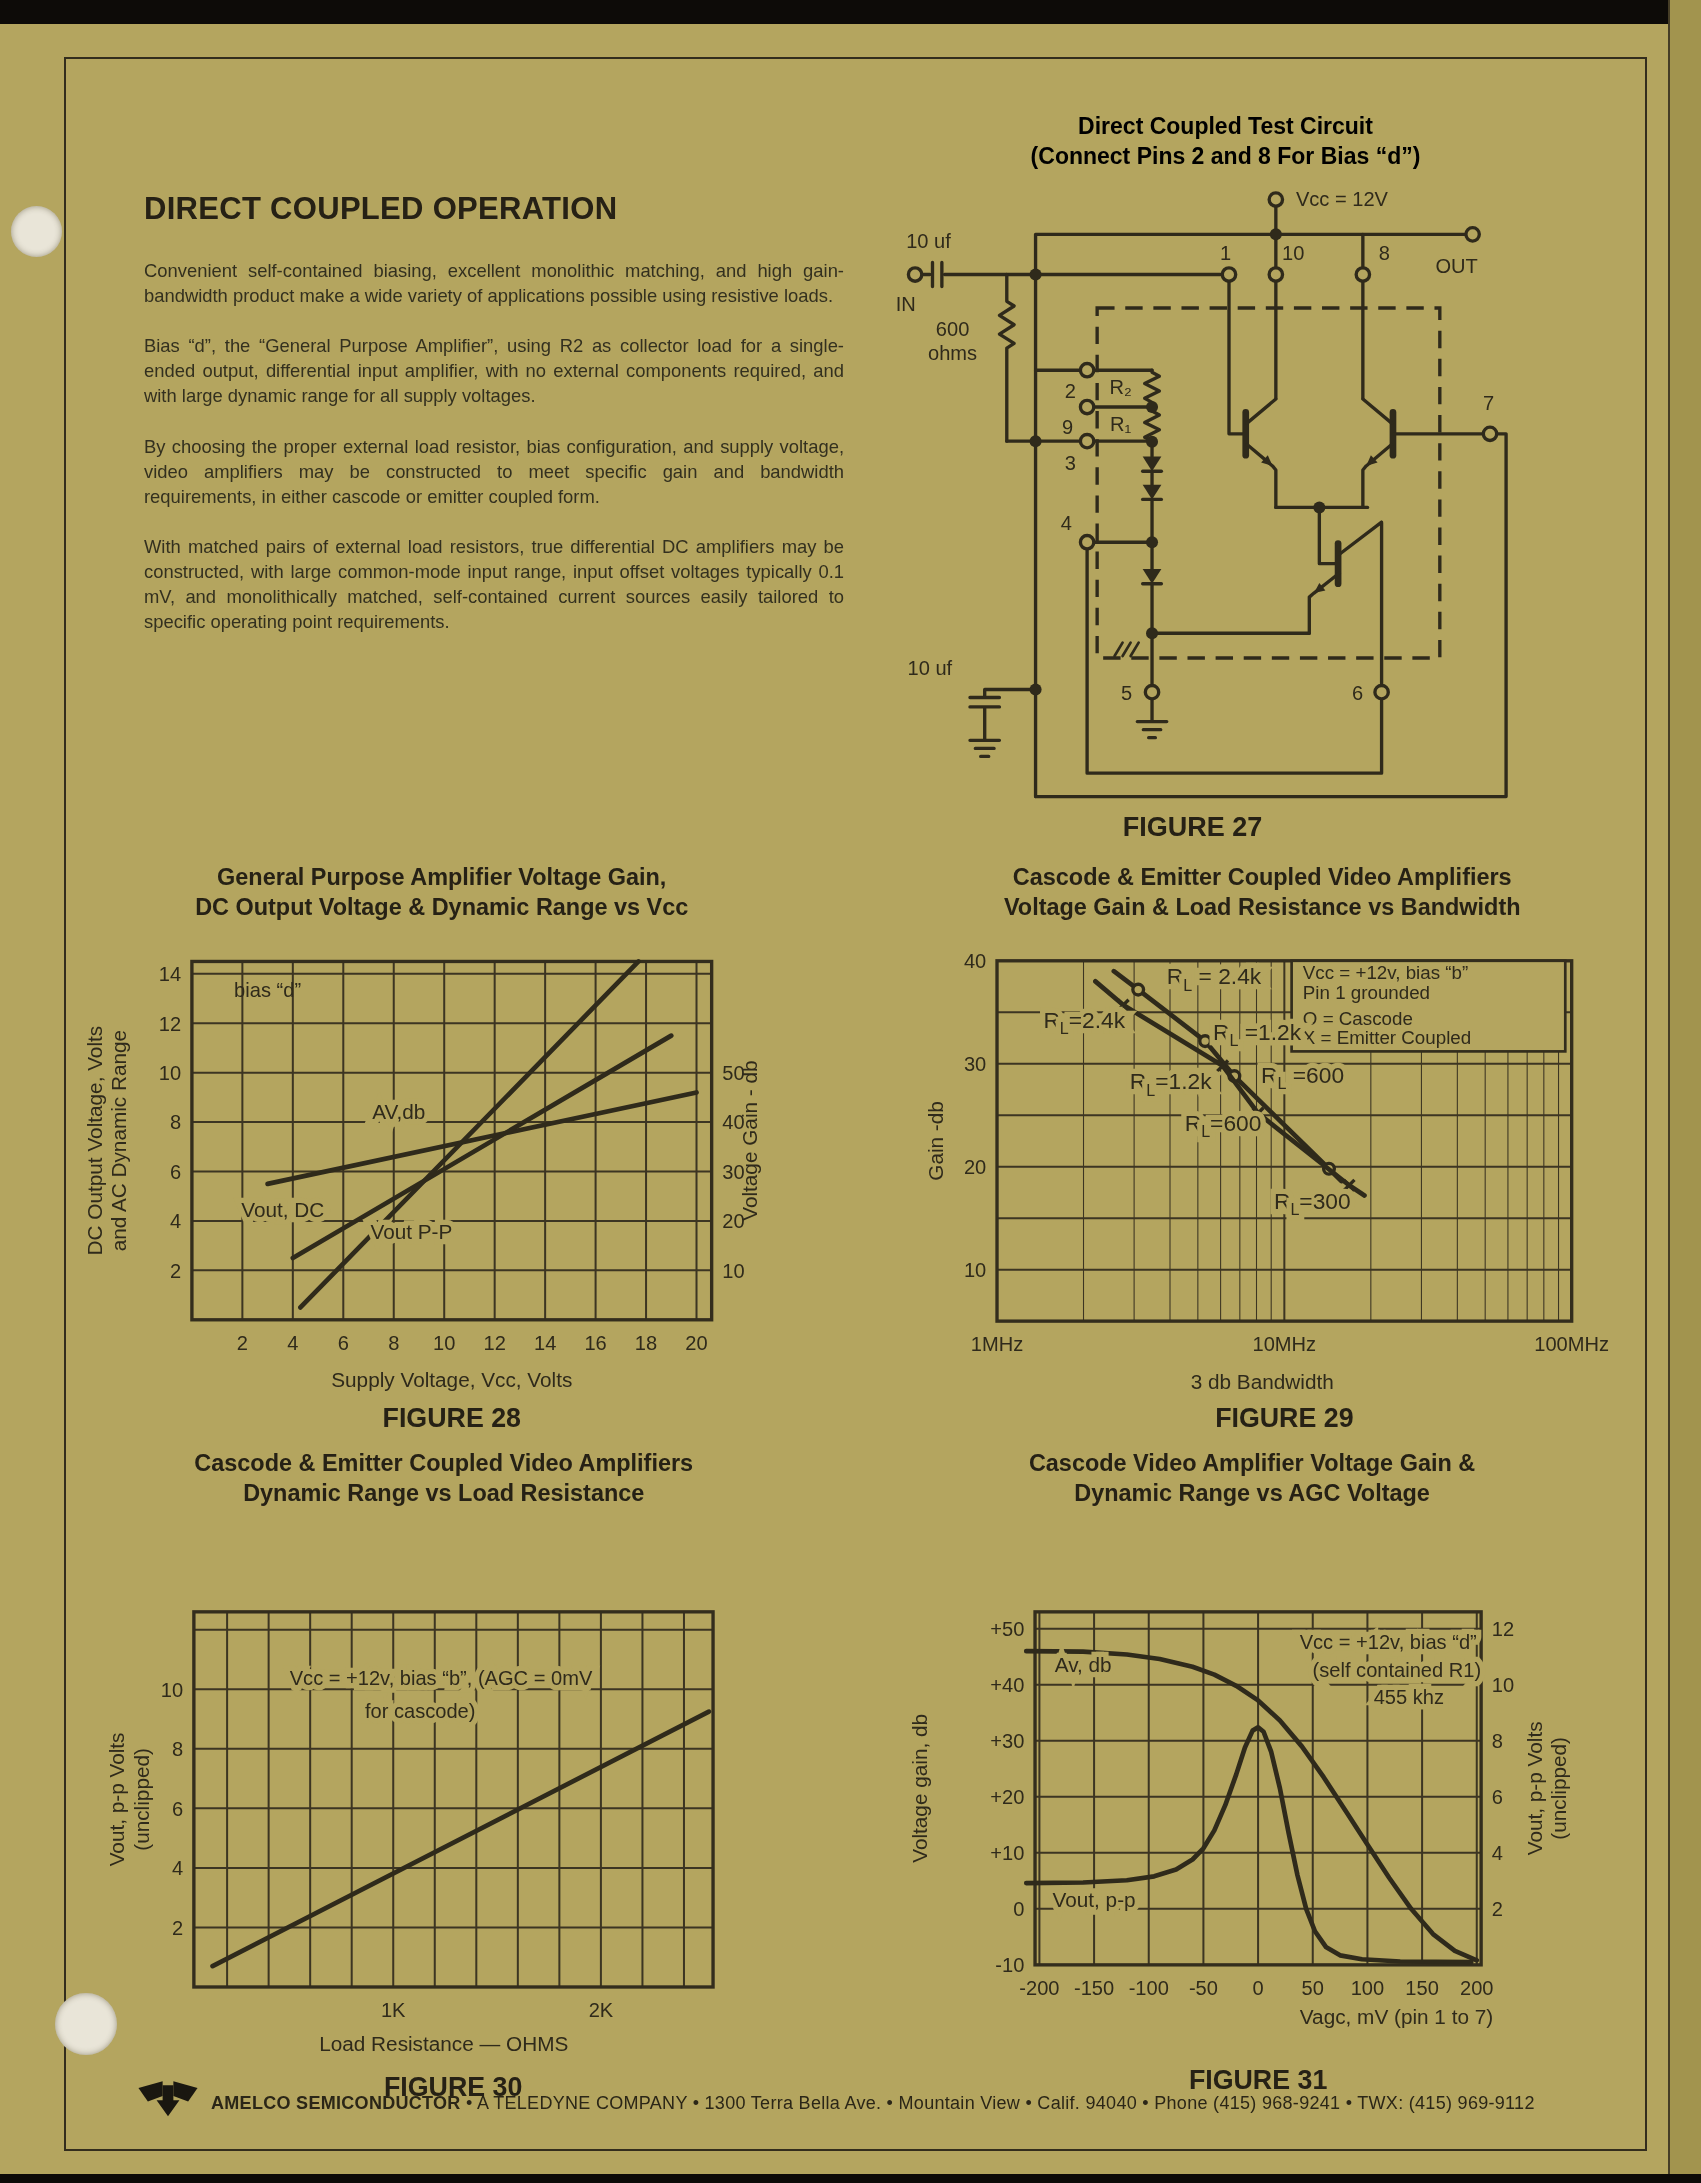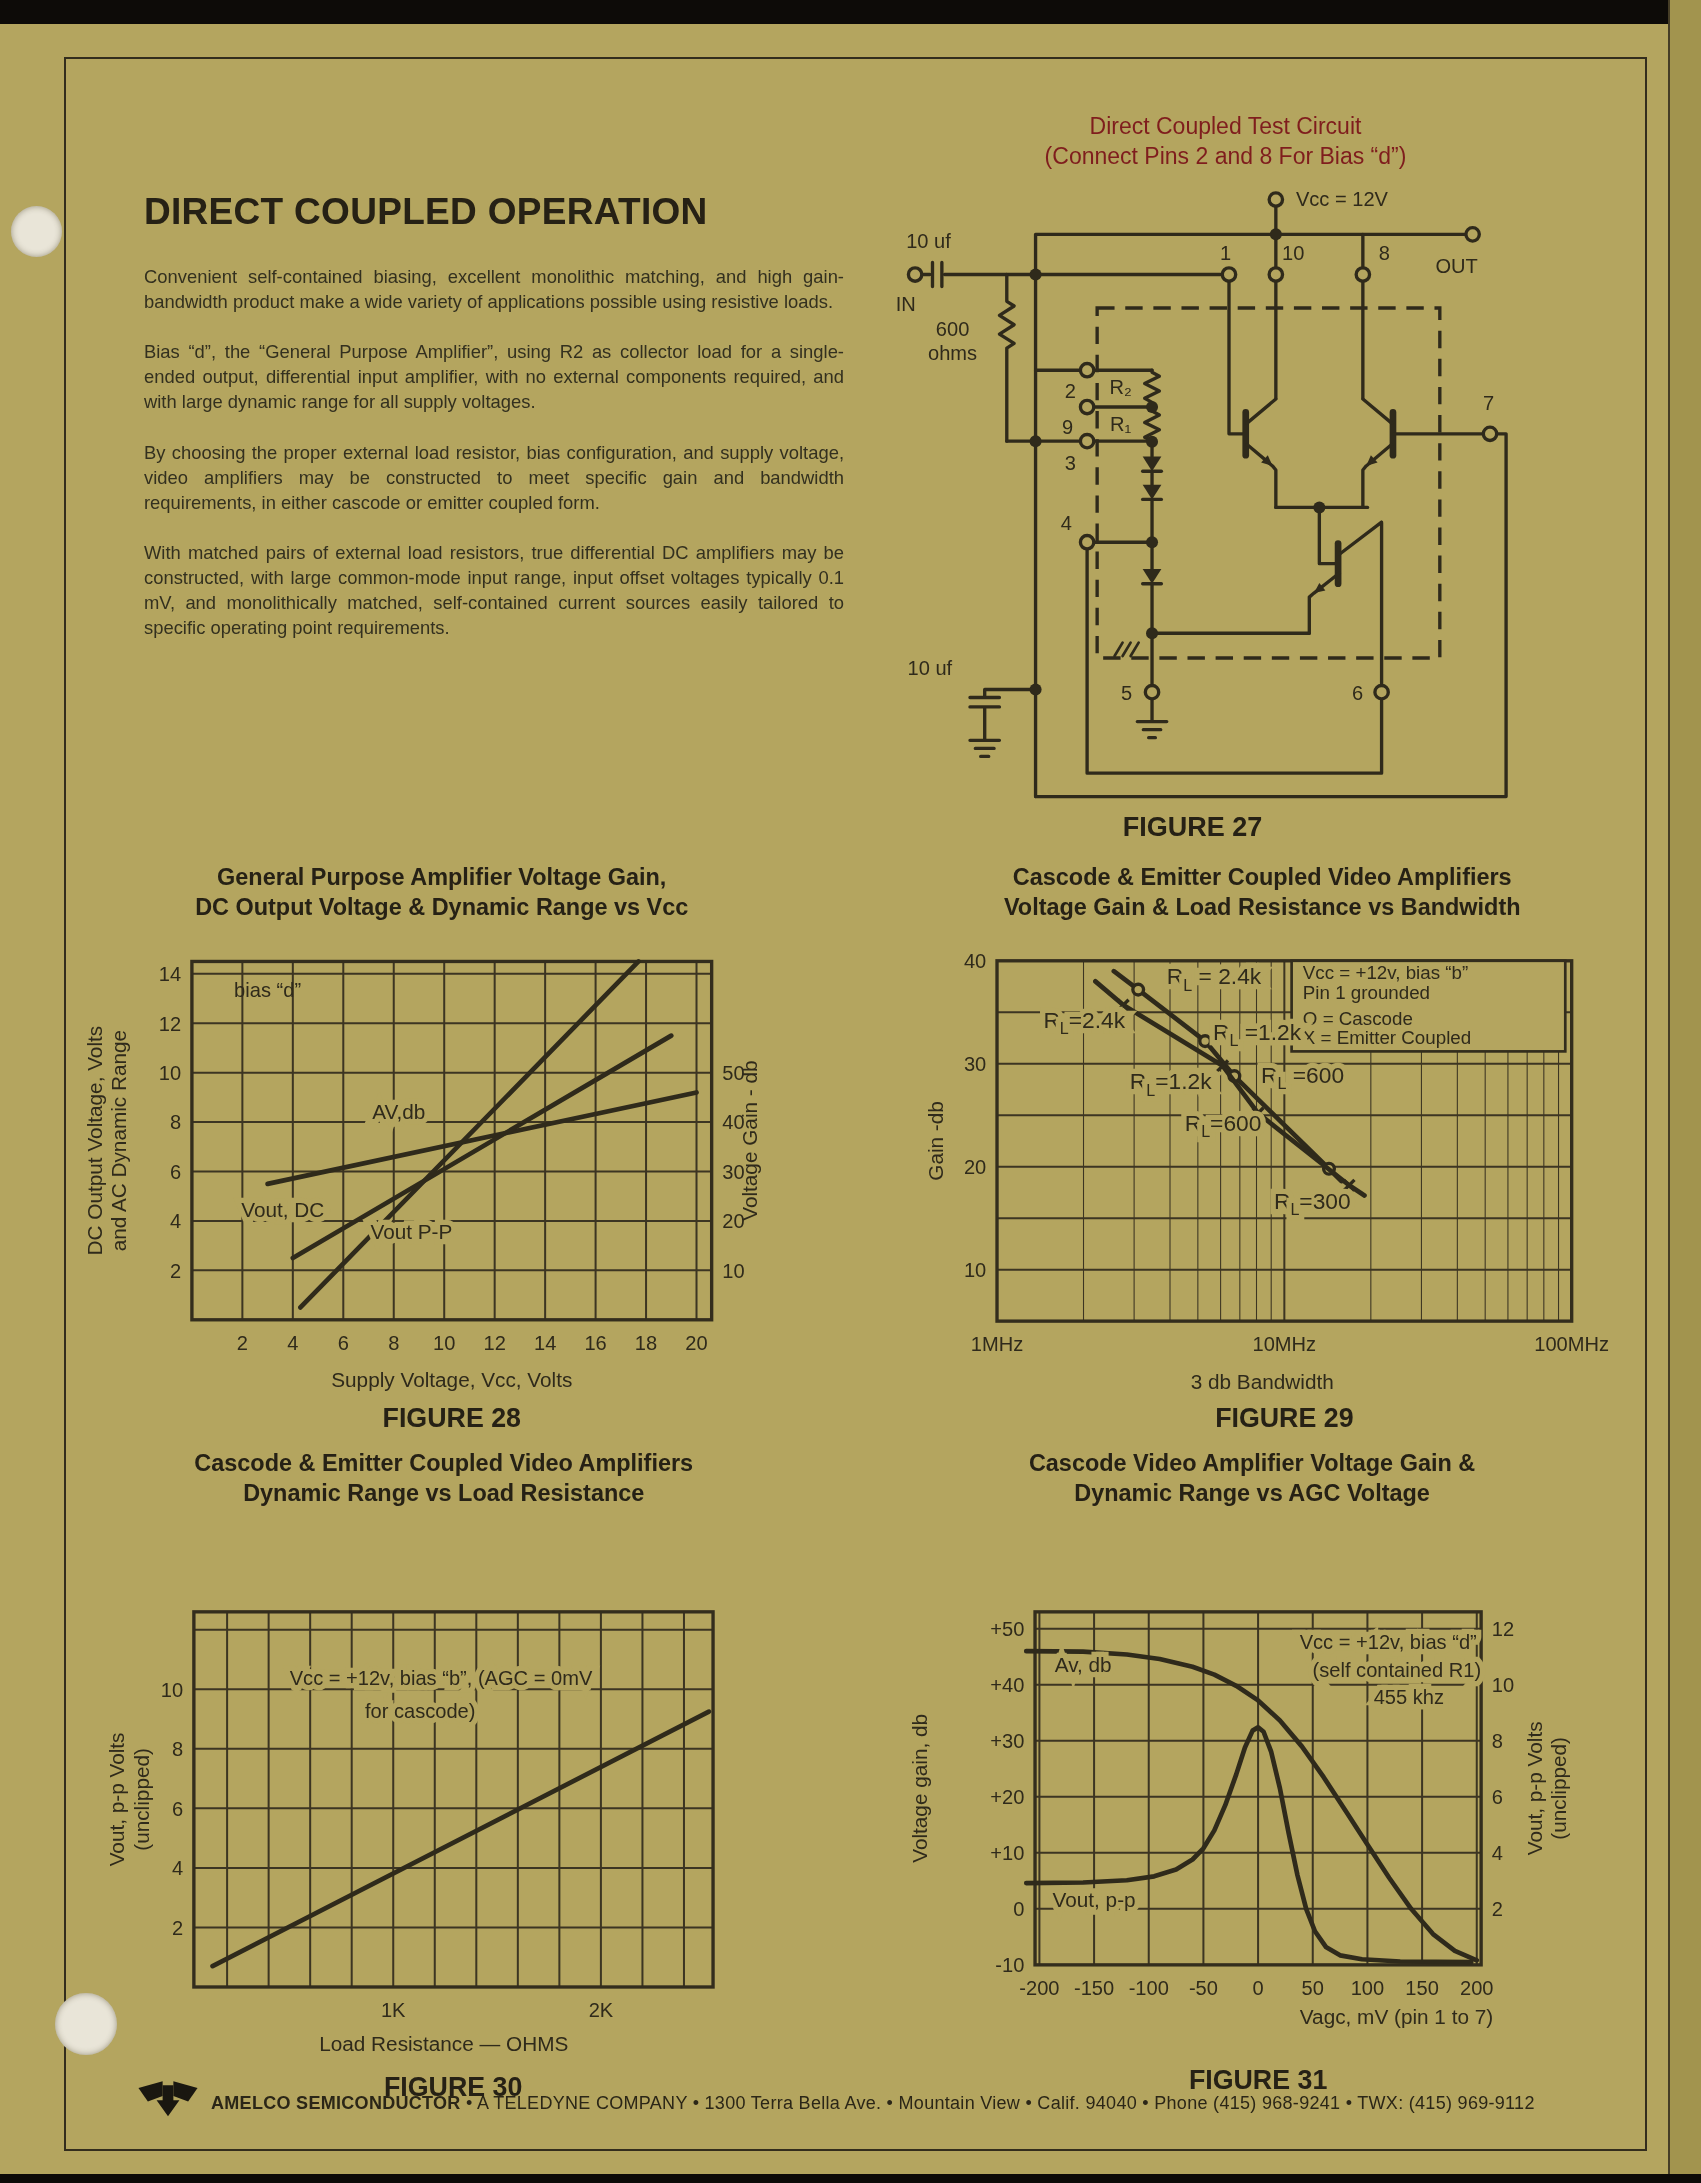--- a/index.html
+++ b/index.html
@@ -6,23 +6,23 @@
   .page{position:relative;width:1701px;height:2183px;background:#b4a55f;overflow:hidden;
         font-family:"Liberation Sans",sans-serif;color:#2f2a1b;}
   .topband{position:absolute;left:0;top:0;width:1701px;height:24px;background:#0d0b08;}
   .botband{position:absolute;left:0;top:2174px;width:1701px;height:9.4px;background:#0d0b08;}
   .edge-shadow{position:absolute;top:0;left:1668px;width:33px;height:2183px;background:#a2944e;border-left:2.7px solid #453d26;}
   .frame{position:absolute;left:64px;top:57px;width:1579px;height:2090px;border:2.7px solid #332d1d;}
   .hole{position:absolute;border-radius:50%;background:#e9e5d8;box-shadow:inset 0 0 6.7px rgba(60,50,20,.45);}
   .hole.top{left:11.4px;top:206px;width:51px;height:51px;}
   .hole.bot{left:55px;top:1993px;width:62px;height:62px;}
   .intro{position:absolute;left:144px;top:191px;width:700px;}
-  .intro h1{margin:0 0 31px 0;font-size:37px;font-weight:bold;letter-spacing:0.3px;color:#262115;}
+  .intro h1{margin:0 0 31px 0;font-size:31px;font-weight:bold;letter-spacing:0.3px;color:#262115;}
   .intro p{margin:0 0 25.4px 0;font-size:18.4px;line-height:25px;text-align:justify;color:#33301f;}
-  .figtitle{position:absolute;text-align:center;font-size:23px;line-height:30px;font-weight:normal;color:#7f1d1d;}
+  .figtitle{position:absolute;text-align:center;font-size:23px;line-height:30px;font-weight:bold;color:#000000;}
   .caption{position:absolute;text-align:center;font-size:27px;font-weight:bold;color:#262115;margin-top:20px;}
   svg{position:absolute;overflow:visible;}
   svg text{font-family:"Liberation Sans",sans-serif;fill:#2f2a1b;}
   .grid{stroke:#3c3522;stroke-width:3;}
   .gridm{stroke:#3c3522;stroke-width:1.6;}
   .pframe{fill:none;stroke:#332d1d;stroke-width:5;}
   .ser{fill:none;stroke:#2f2a1b;stroke-width:7;stroke-linejoin:round;stroke-linecap:round;}
   .tick{font-size:30px;}
   .alab{font-size:31px;}
   .ct{font-size:35px;font-weight:bold;fill:#262115;}

